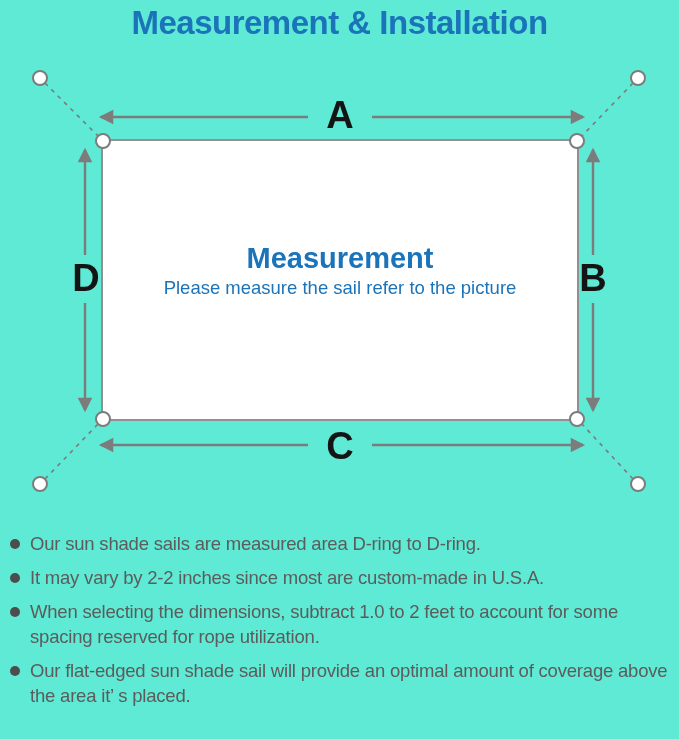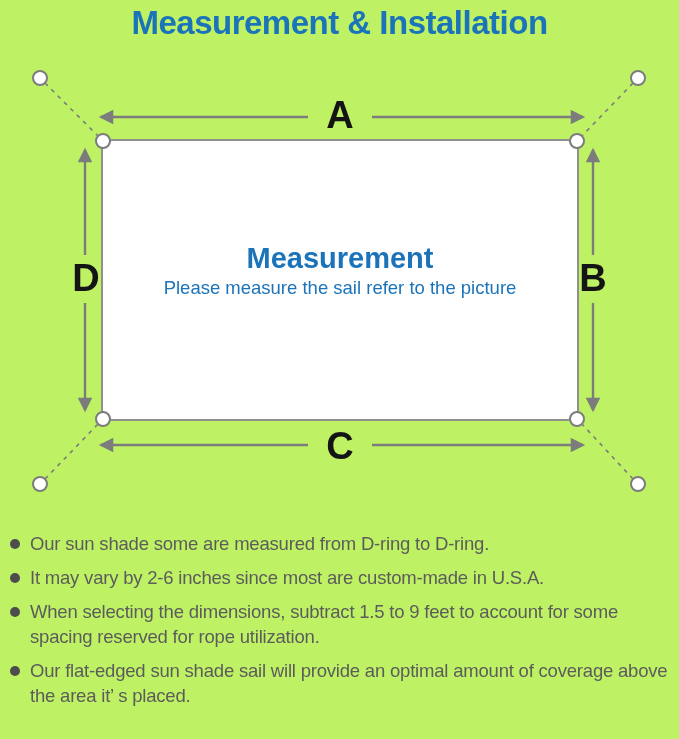--- a/index.html
+++ b/index.html
@@ -1,18 +1,18 @@
 <!DOCTYPE html>
 <html><head>
 <meta charset="utf-8">
 <style>
   html,body{margin:0;padding:0;background:#ffffff;}
   .stage{
     position:relative;width:679px;height:739px;overflow:hidden;
-    background:#bef264;font-family:"Liberation Sans",sans-serif;
+    background:#5eead4;font-family:"Liberation Sans",sans-serif;
   }
   .page-title{
     position:absolute;top:0;left:0;width:679px;height:46px;line-height:46px;
     text-align:center;font-size:33px;font-weight:bold;letter-spacing:-0.5px;
     color:#1b74ba;
   }
   .diagram{position:absolute;top:52px;left:0;}
   .rope{stroke:#7c7c7c;stroke-width:1.6;stroke-dasharray:4 5;fill:none;}
   .ring{fill:#ffffff;stroke:#7c7c7c;stroke-width:2;}
   .sail{fill:#ffffff;stroke:#909090;stroke-width:2;}
@@ -91,29 +91,29 @@
     <text class="dim" x="340" y="394">C</text>
     <text class="dim" x="86" y="226">D</text>
 
     <text class="ctitle" x="340" y="206">Measurement</text>
     <text class="csub" x="340" y="235">Please measure the sail refer to the picture</text>
   </svg>
 
   <div class="notes">
     <div class="note">
       <span class="dot"></span>
-      <span class="txt">Our sun shade some are measured from D-ring to D-ring.</span>
+      <span class="txt">Our sun shade sails are measured area D-ring to D-ring.</span>
     </div>
     <div class="note">
       <span class="dot"></span>
-      <span class="txt">It may vary by 2-6 inches since most are custom-made in U.S.A.</span>
+      <span class="txt">It may vary by 2-2 inches since most are custom-made in U.S.A.</span>
     </div>
     <div class="note">
       <span class="dot"></span>
-      <span class="txt">When selecting the dimensions, subtract 1.5 to 9 feet to account for some spacing reserved for rope utilization.</span>
+      <span class="txt">When selecting the dimensions, subtract 1.0 to 2 feet to account for some spacing reserved for rope utilization.</span>
     </div>
     <div class="note">
       <span class="dot"></span>
       <span class="txt">Our flat-edged sun shade sail will provide an optimal amount of coverage above the area it’ s placed.</span>
     </div>
   </div>
 
 </div>
 
 </body></html>

